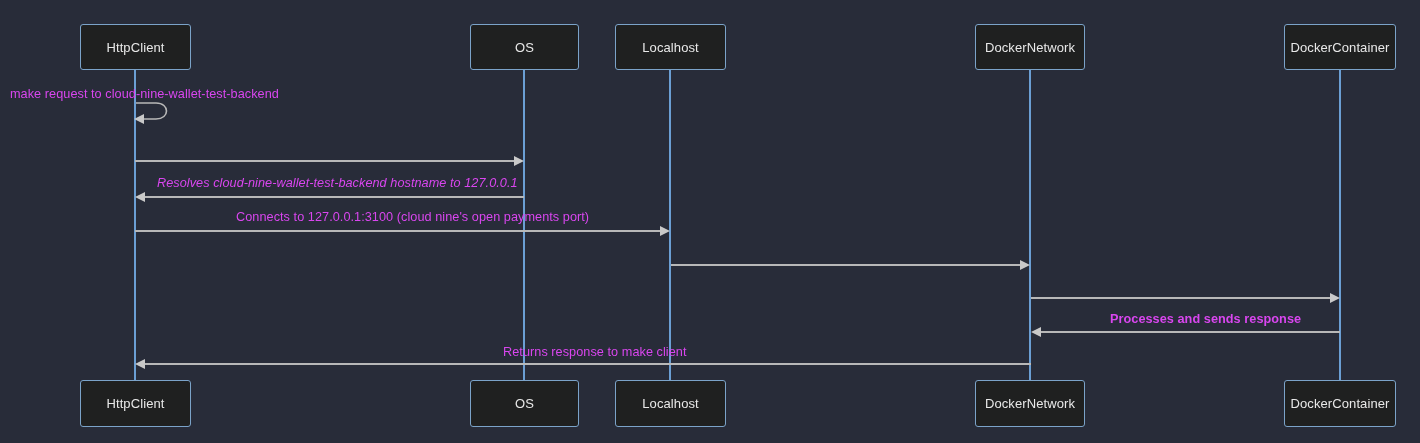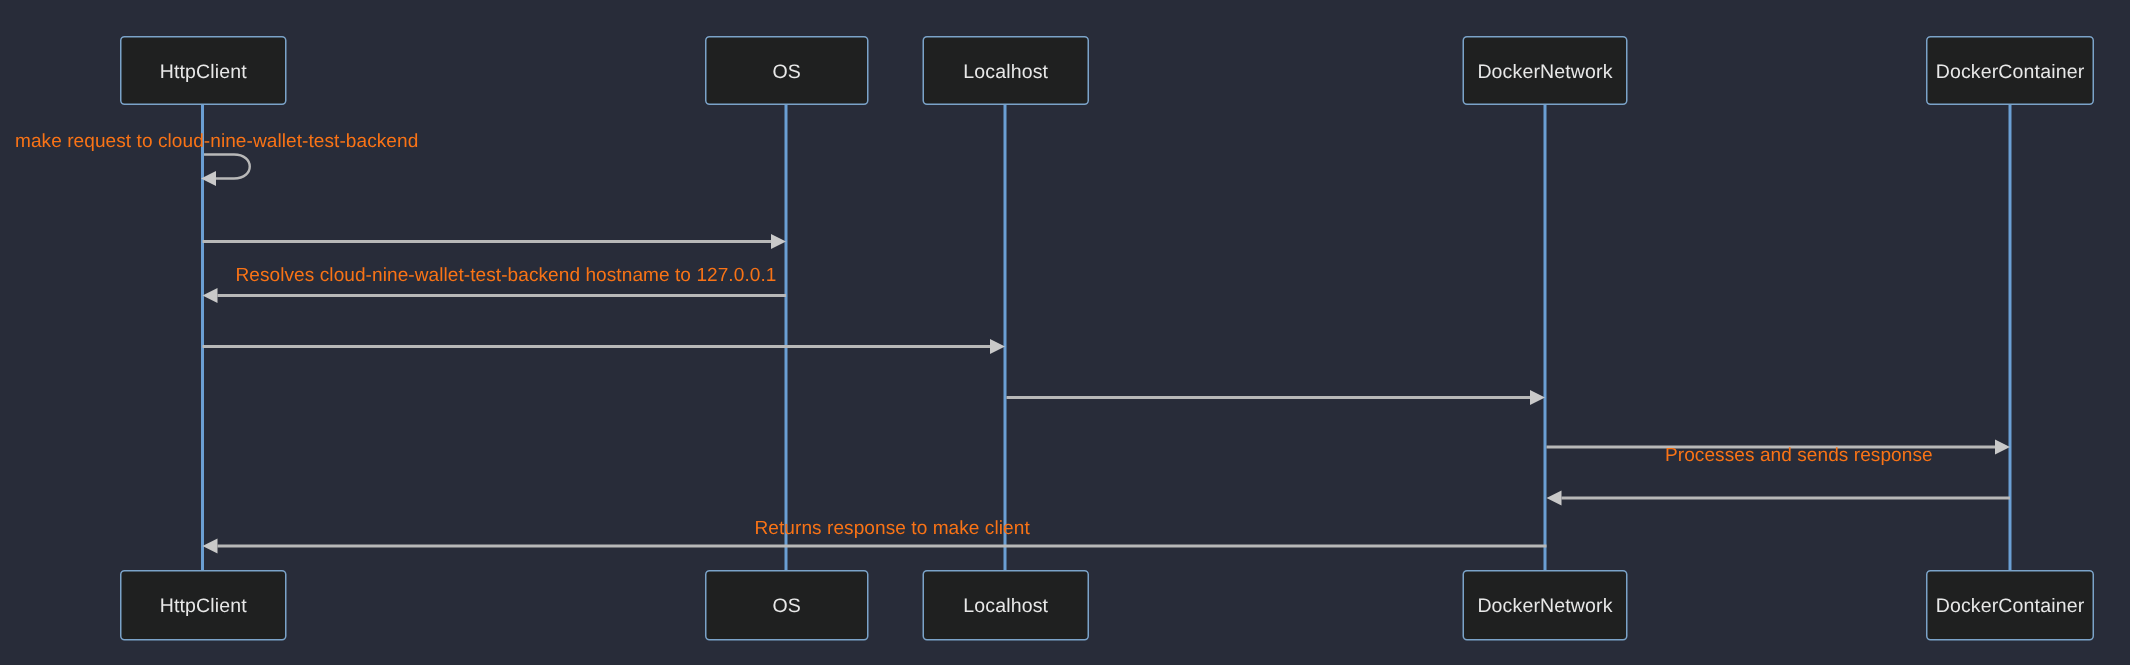--- a/index.html
+++ b/index.html
@@ -32,21 +32,21 @@
     z-index: 4;
   }
   .lifeline {
     position: absolute;
     width: 2px;
     background: #6b9fd4;
     z-index: 1;
   }
   .msg-label {
     position: absolute;
-    color: #f97316;
+    color: #d946ef;
     font-size: 12.7px;
     white-space: nowrap;
     z-index: 3;
     letter-spacing: 0.05px;
   }
   .msg-line {
     position: absolute;
     height: 1.6px;
     background: #b8b8b8;
     z-index: 2;
@@ -107,34 +107,35 @@
   <div class="self-loop" style="left:134px;top:100px;">
     <svg width="50" height="25" viewBox="0 0 50 25">
       <path d="M 2 3 L 22 3 C 36 3 36 19 22 19 L 8 19" fill="none" stroke="#b8b8b8" stroke-width="1.6"></path>
     </svg>
   </div>
   <div class="arrow-head left" style="left:134px;top:114px;"></div>
 
   <div class="msg-line" style="left:135px;top:160px;width:380px;"></div>
   <div class="arrow-head right" style="left:514px;top:156px;"></div>
 
-  <div class="msg-label" style="left:157px;top:176px;">Resolves cloud-nine-wallet-test-backend hostname to 127.0.0.1</div>
+  <div class="msg-label" style="left:157px;top:176px;font-style:italic;">Resolves cloud-nine-wallet-test-backend hostname to 127.0.0.1</div>
   <div class="msg-line" style="left:145px;top:196px;width:379px;"></div>
   <div class="arrow-head left" style="left:135px;top:192px;"></div>
 
+  <div class="msg-label" style="left:236px;top:210px;">Connects to 127.0.0.1:3100 (cloud nine's open payments port)</div>
   <div class="msg-line" style="left:135px;top:230px;width:526px;"></div>
   <div class="arrow-head right" style="left:660px;top:226px;"></div>
 
   <div class="msg-line" style="left:671px;top:264px;width:350px;"></div>
   <div class="arrow-head right" style="left:1020px;top:260px;"></div>
 
   <div class="msg-line" style="left:1031px;top:297px;width:300px;"></div>
   <div class="arrow-head right" style="left:1330px;top:293px;"></div>
 
-  <div class="msg-label" style="left:1110px;top:296px;">Processes and sends response</div>
+  <div class="msg-label" style="left:1110px;top:312px;font-weight:bold;">Processes and sends response</div>
   <div class="msg-line" style="left:1041px;top:331px;width:299px;"></div>
   <div class="arrow-head left" style="left:1031px;top:327px;"></div>
 
   <div class="msg-label" style="left:503px;top:345px;">Returns response to make client</div>
   <div class="msg-line" style="left:145px;top:363px;width:886px;"></div>
   <div class="arrow-head left" style="left:135px;top:359px;"></div>
 
   <div class="actor-box" style="left:80px;top:380px;width:111px;height:47px;">
     <span>HttpClient</span>
   </div>

